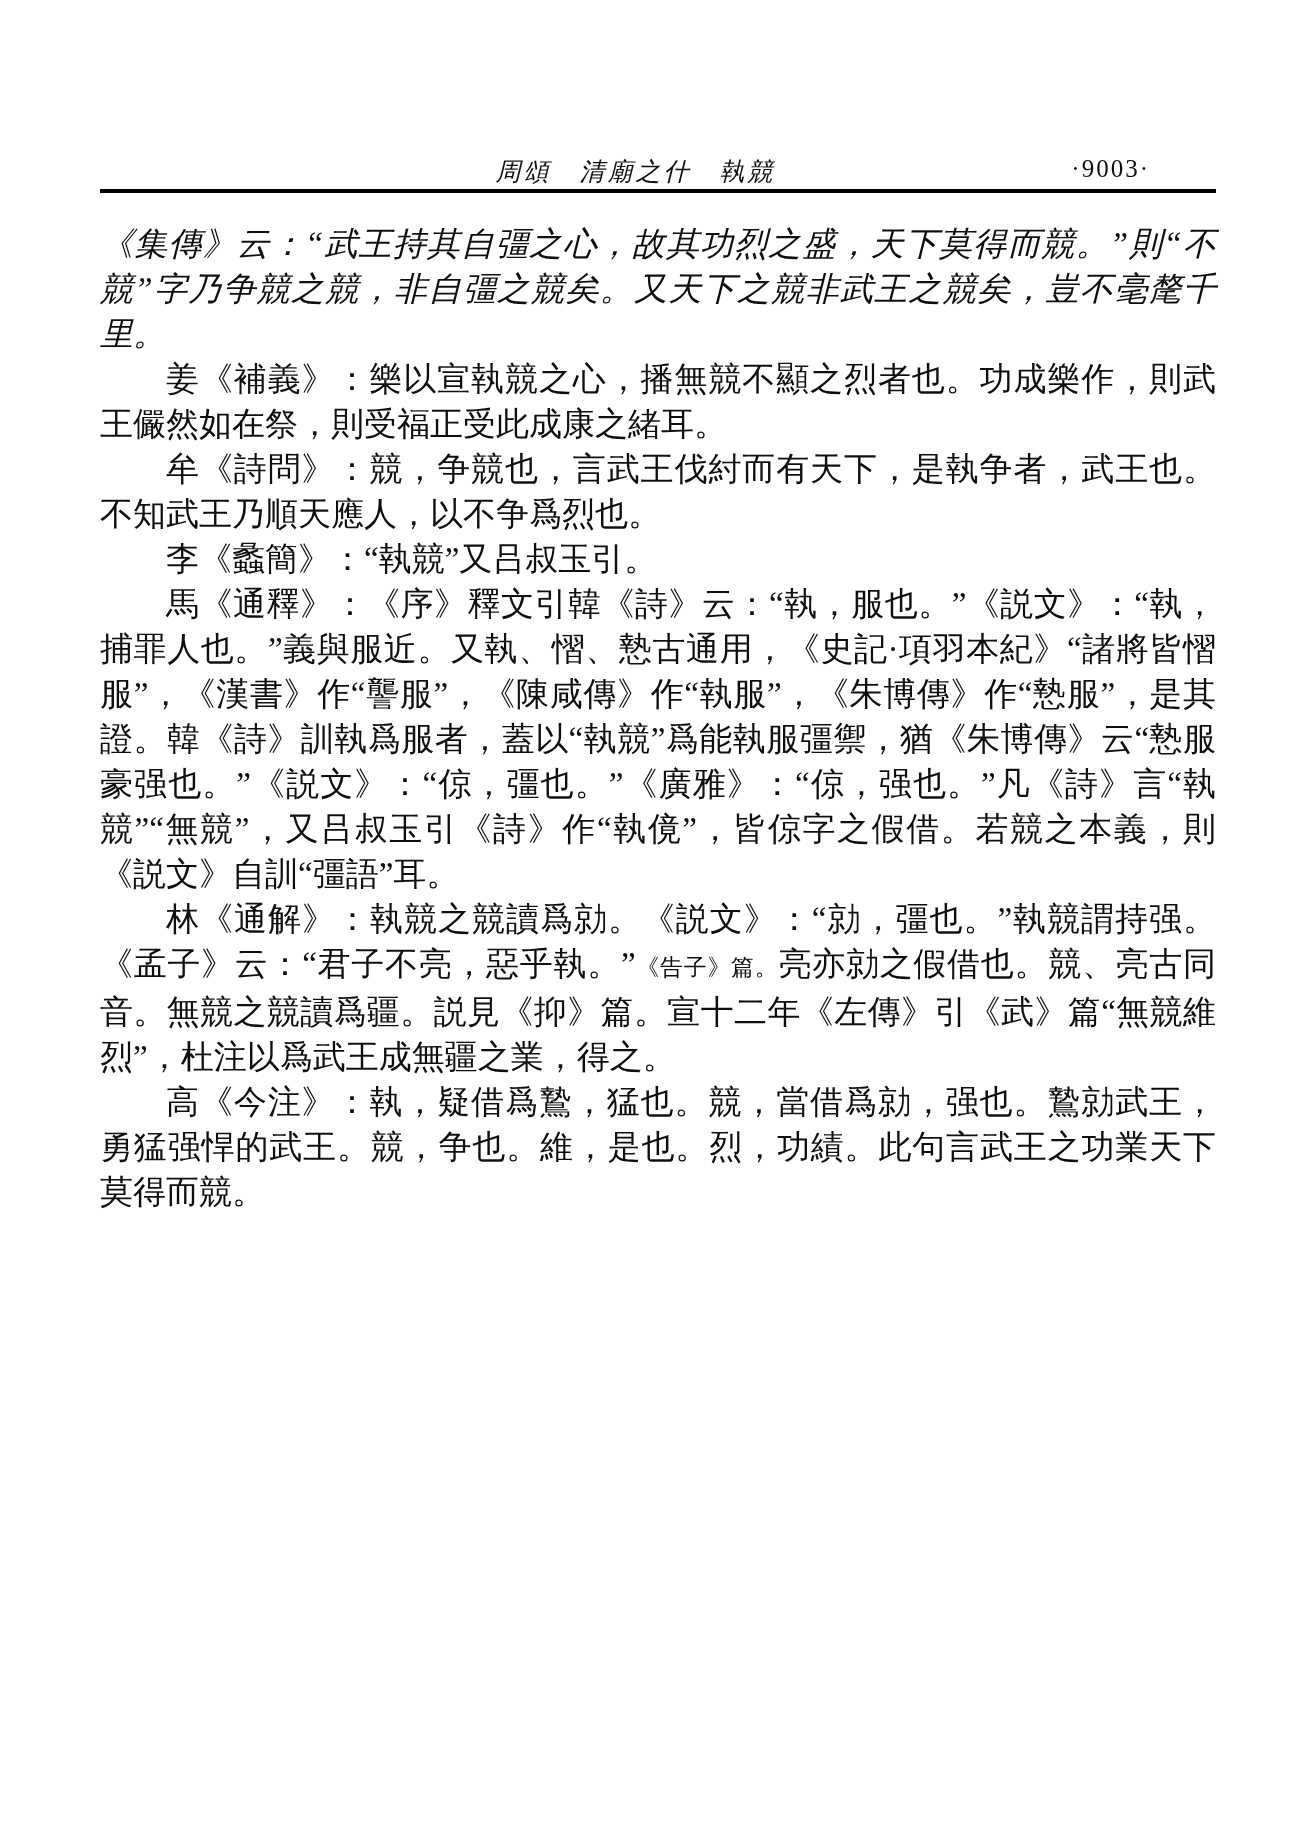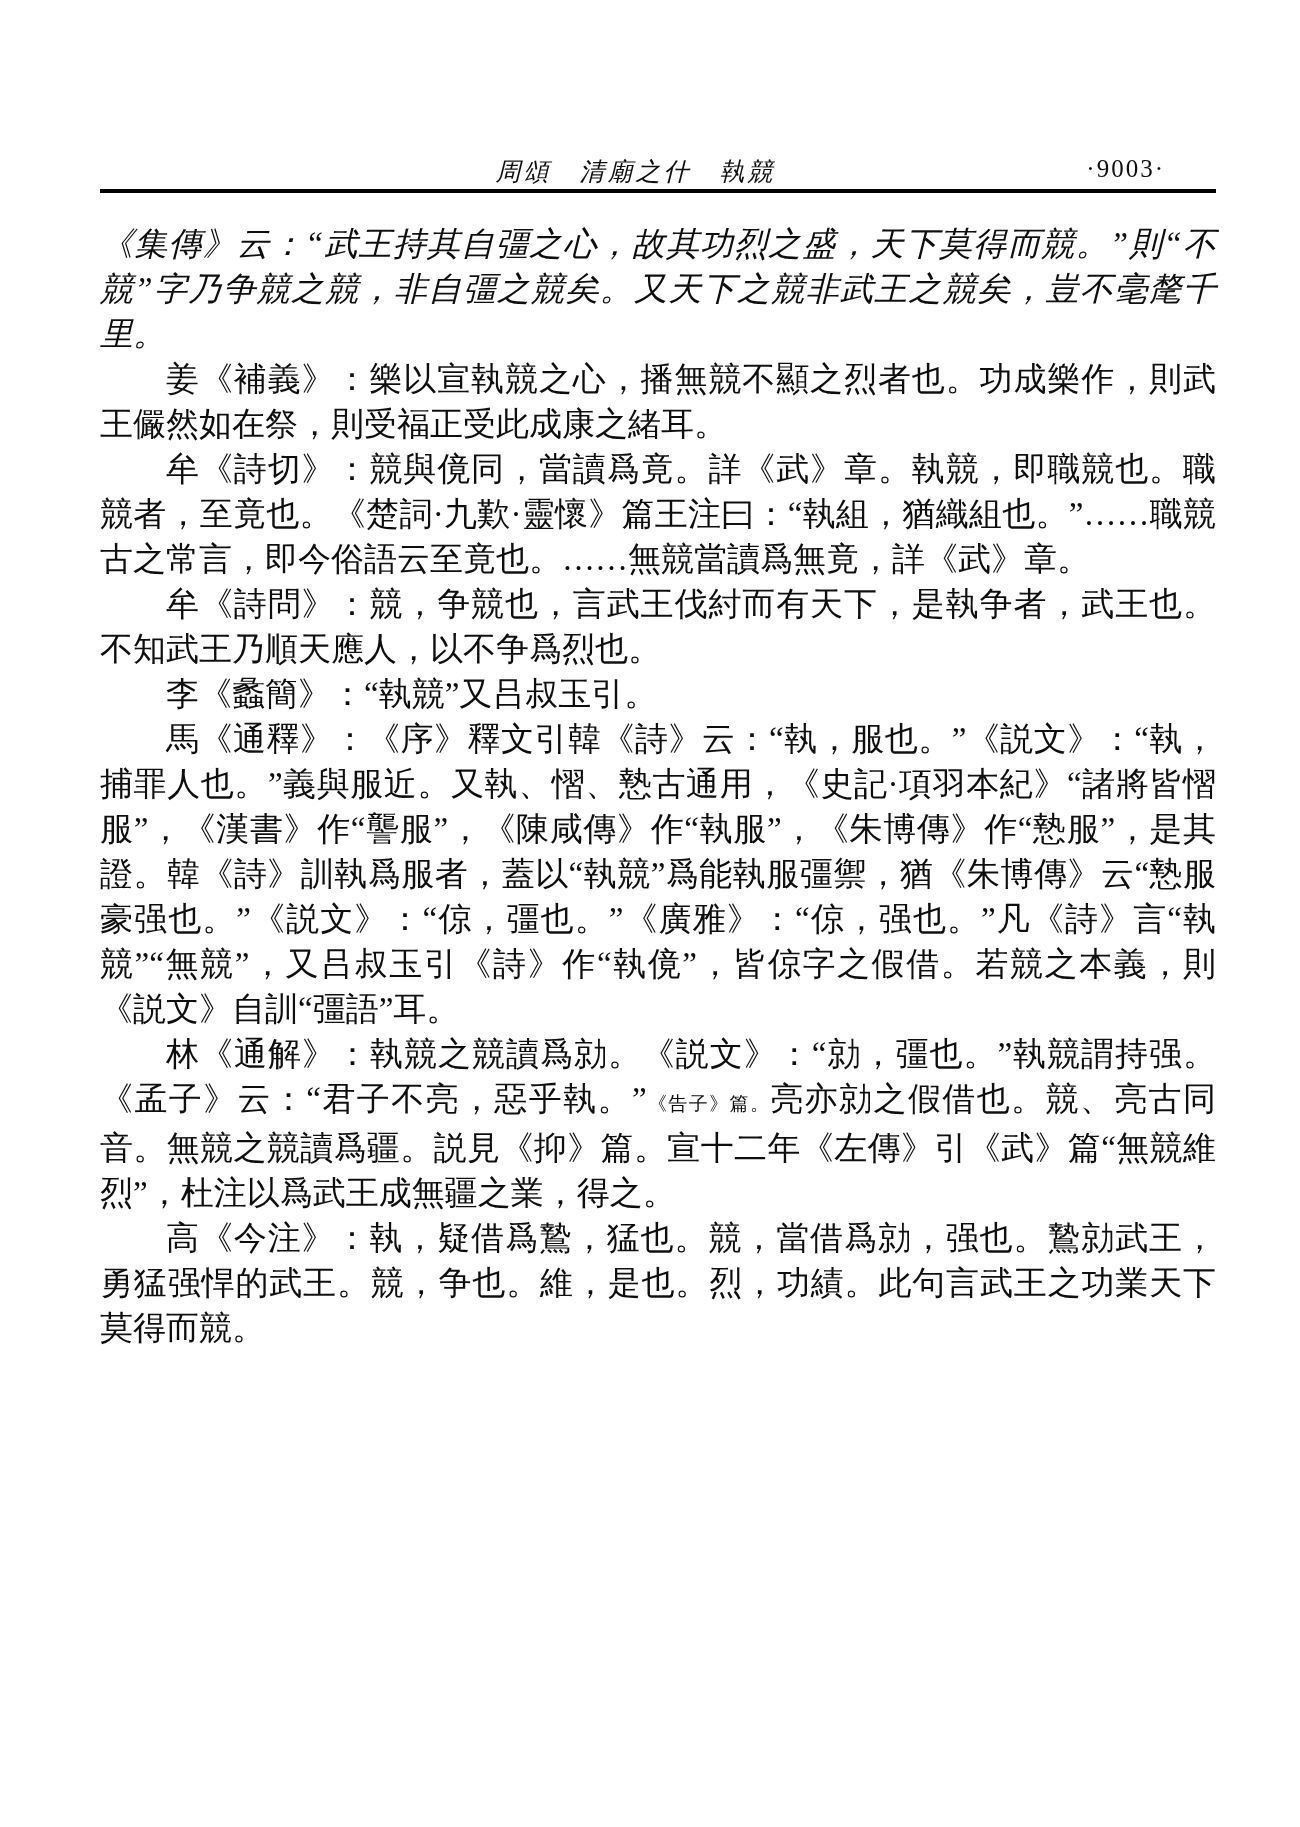--- a/index.html
+++ b/index.html
@@ -20,21 +20,21 @@
     position:absolute;
     left:50%;
     transform:translateX(-58%);
     font-style:italic;
     font-size:25px;
     letter-spacing:3px;
     white-space:nowrap;
   }
   .page-number{
     position:absolute;
-    right:51px;top:0;
+    right:66px;top:0;
     font-size:25px;
     letter-spacing:2px;
     white-space:nowrap;
   }
   .head-rule{
     position:absolute;
     top:189px;left:100px;width:1116px;height:4px;
     background:#000;
   }
   .body-text{
@@ -43,38 +43,37 @@
     font-size:33px;
     line-height:45px;
     text-align:justify;
     text-justify:inter-ideograph;
   }
   .body-text p{
     margin:0;padding:0;
     text-indent:2em;
   }
   .body-text p.no-indent{text-indent:0;font-style:italic;}
-  .small-note{font-size:19px;}
+  .small-note{font-size:23px;}
 </style>
 </head>
 <body>
 
 <div class="page">
 
   <div class="running-head">
     <span class="running-title">周頌　清廟之什　執競</span>
     <span class="page-number">·9003·</span>
   </div>
 
   <div class="head-rule"></div>
 
   <div class="body-text">
       <p class="no-indent"><span>《集傳》云：“武王持其自彊之心，故其功烈之盛，天下莫得而競。”則“不競”字乃争競之競，非自彊之競矣。又天下之競非武王之競矣，豈不毫氂千里。</span></p>
       <p><span>姜《補義》：樂以宣執競之心，播無競不顯之烈者也。功成樂作，則武王儼然如在祭，則受福正受此成康之緒耳。</span></p>
-      <p><span>牟《詩切》：競與傹同，當讀爲竟。詳《武》章。執競，即職競也。職競者，至竟也。《楚詞·九歎·靈懷》篇王注曰：“執組，猶織組也。”……職競古之常言，即今俗語云至竟也。……無競當讀爲無竟，詳《武》章。</span></p>
       <p><span>牟《詩問》：競，争競也，言武王伐紂而有天下，是執争者，武王也。不知武王乃順天應人，以不争爲烈也。</span></p>
       <p><span>李《蠡簡》：“執競”又吕叔玉引。</span></p>
       <p><span>馬《通釋》：《序》釋文引韓《詩》云：“執，服也。”《説文》：“執，捕罪人也。”義與服近。又執、慴、慹古通用，《史記·項羽本紀》“諸將皆慴服”，《漢書》作“讋服”，《陳咸傳》作“執服”，《朱博傳》作“慹服”，是其證。韓《詩》訓執爲服者，蓋以“執競”爲能執服彊禦，猶《朱博傳》云“慹服豪强也。”《説文》：“倞，彊也。”《廣雅》：“倞，强也。”凡《詩》言“執競”“無競”，又吕叔玉引《詩》作“執傹”，皆倞字之假借。若競之本義，則《説文》自訓“彊語”耳。</span></p>
       <p><span>林《通解》：執競之競讀爲勍。《説文》：“勍，彊也。”執競謂持强。《孟子》云：“君子不亮，惡乎執。”</span><span class="small-note">《告子》篇。</span><span>亮亦勍之假借也。競、亮古同音。無競之競讀爲疆。説見《抑》篇。宣十二年《左傳》引《武》篇“無競維烈”，杜注以爲武王成無疆之業，得之。</span></p>
       <p><span>高《今注》：執，疑借爲鷙，猛也。競，當借爲勍，强也。鷙勍武王，勇猛强悍的武王。競，争也。維，是也。烈，功績。此句言武王之功業天下莫得而競。</span></p>
     </div>
 
 </div>
 
 </body></html>

